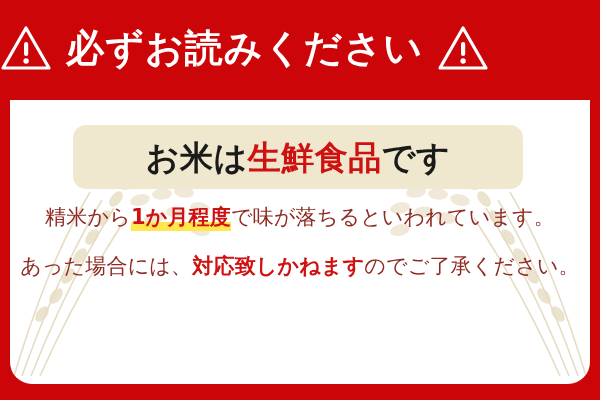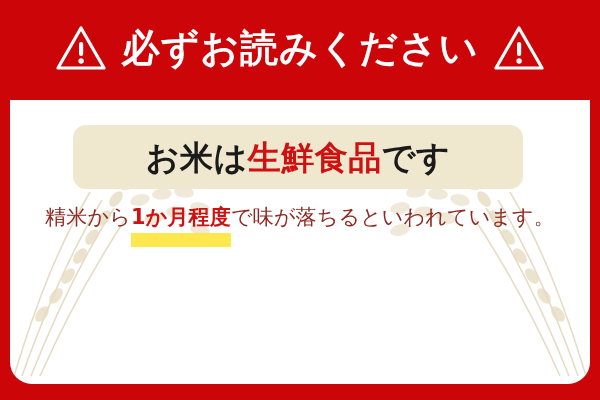--- a/index.html
+++ b/index.html
@@ -22,21 +22,20 @@
 
   
   #header-banner {
     position: absolute;
     left: 0;
     top: 0;
     width: 600px;
     height: 100px;
     display: flex;
     align-items: center;
-    justify-content: center;
     gap: 12px;
     box-sizing: border-box;
     padding-bottom: 4px;
   }
 
   .warn-icon {
     width: 52px;
     height: 48px;
     flex: 0 0 auto;
     display: block;
@@ -117,21 +116,21 @@
     letter-spacing: 0.2px;
   }
   .line-gap { height: 11px; }
 
   .em-red {
     color: #CE1111;
     font-weight: bold;
   }
   .hl {
     background: linear-gradient(to top, #FFE84D 0 34%, rgba(255,232,77,0) 34%);
-    padding-bottom: 18px;
+    padding-bottom: 2px;
   }
 </style>
 </head>
 <body>
 
 <div id="notice-card">
 
   <div id="header-banner">
 
     <svg class="warn-icon" viewBox="0 0 52 48">
@@ -218,17 +217,18 @@
       </div>
     </div>
 
     <div id="paragraphs">
         <div>
           <div class="body-line"><span>精米から</span><span class="em-red hl">1か月程度</span><span>で味が落ちるといわれています。</span></div>
         </div>
         <div class="line-gap"></div>
         <div class="line-gap"></div>
         <div>
+          <div class="body-line"><span>あった場合には、</span><span class="em-red">対応致しかねます</span><span>のでご了承ください。</span></div>
         </div>
       </div>
 
   </div>
 </div>
 
 </body></html>

